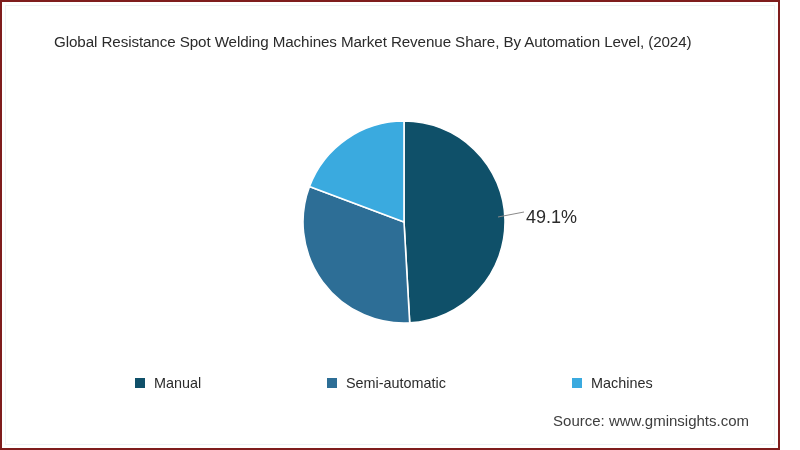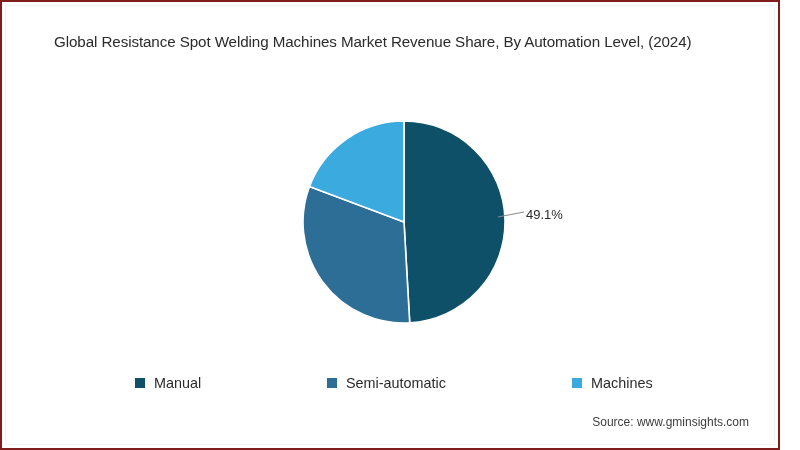--- a/index.html
+++ b/index.html
@@ -49,21 +49,21 @@
     height: 450px;
     pointer-events: none;
   }
   #pie-svg {
     display: block;
   }
   #data-label-491 {
     position: absolute;
     left: 524px;
     top: 205px;
-    font-size: 13px;
+    font-size: 18px;
     color: #2b2b2b;
     white-space: nowrap;
   }
   #legend {
     position: absolute;
     left: 0;
     top: 369px;
     width: 800px;
     height: 24px;
   }
@@ -85,21 +85,21 @@
     color: #2b2b2b;
     line-height: 1;
   }
   #legend-item-0 { left: 133px; }
   #legend-item-1 { left: 325px; text-align: center; }
   #legend-item-2 { left: 570px; }
   #source-note {
     position: absolute;
     right: 29px;
     bottom: 19px;
-    font-size: 12px;
+    font-size: 15px;
     color: #3d3d3d;
     white-space: nowrap;
   }
 </style>
 </head>
 <body>
 
 <div id="figure">
   <div id="inner-frame"></div>
 

